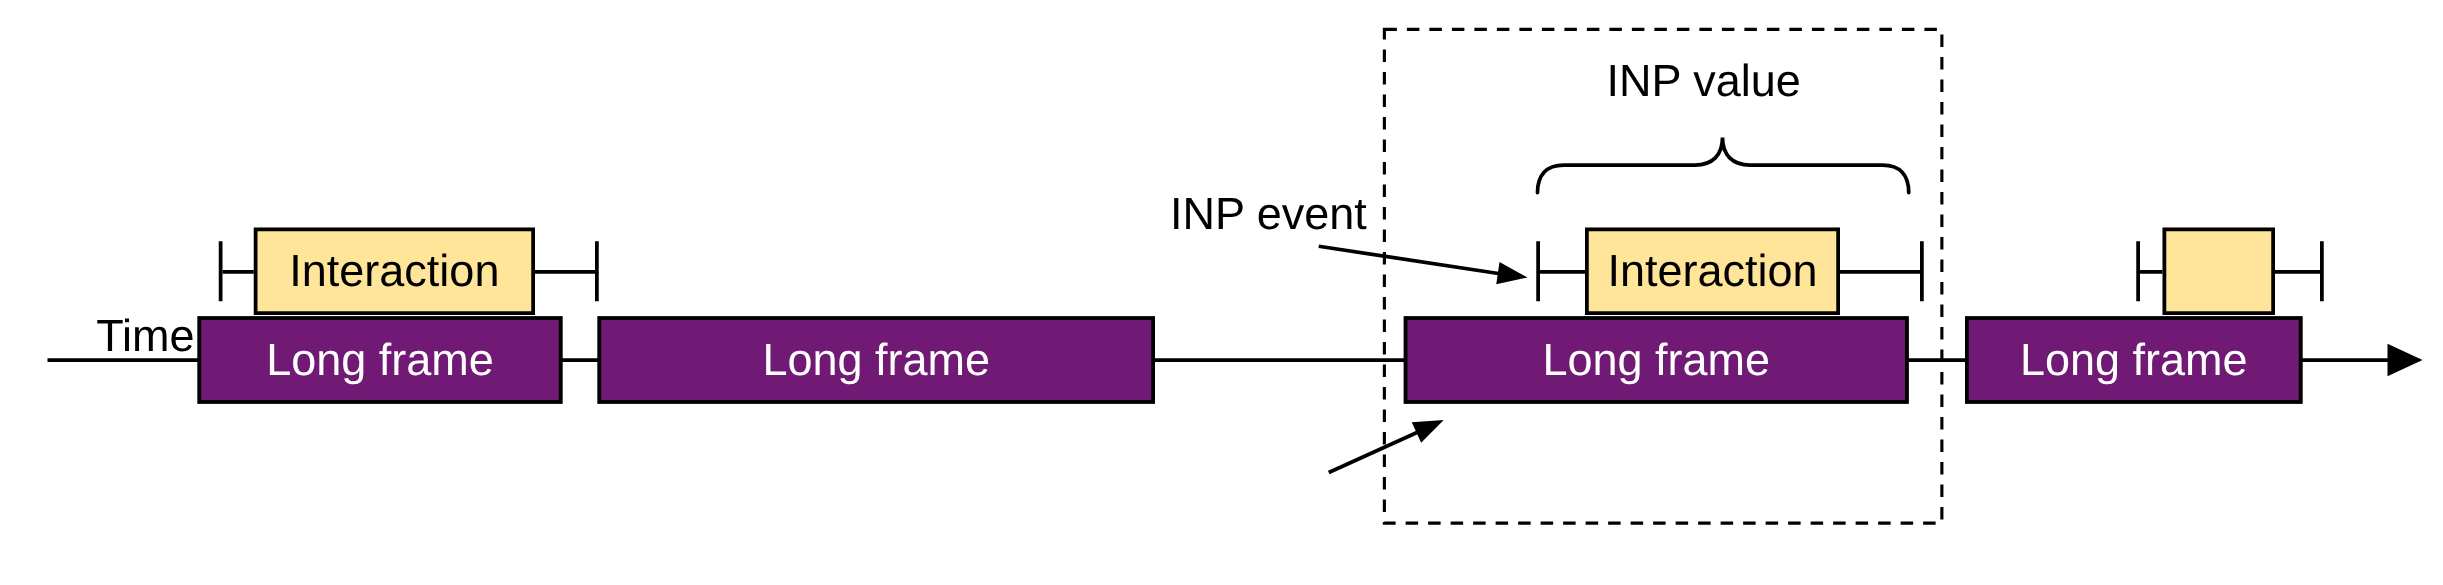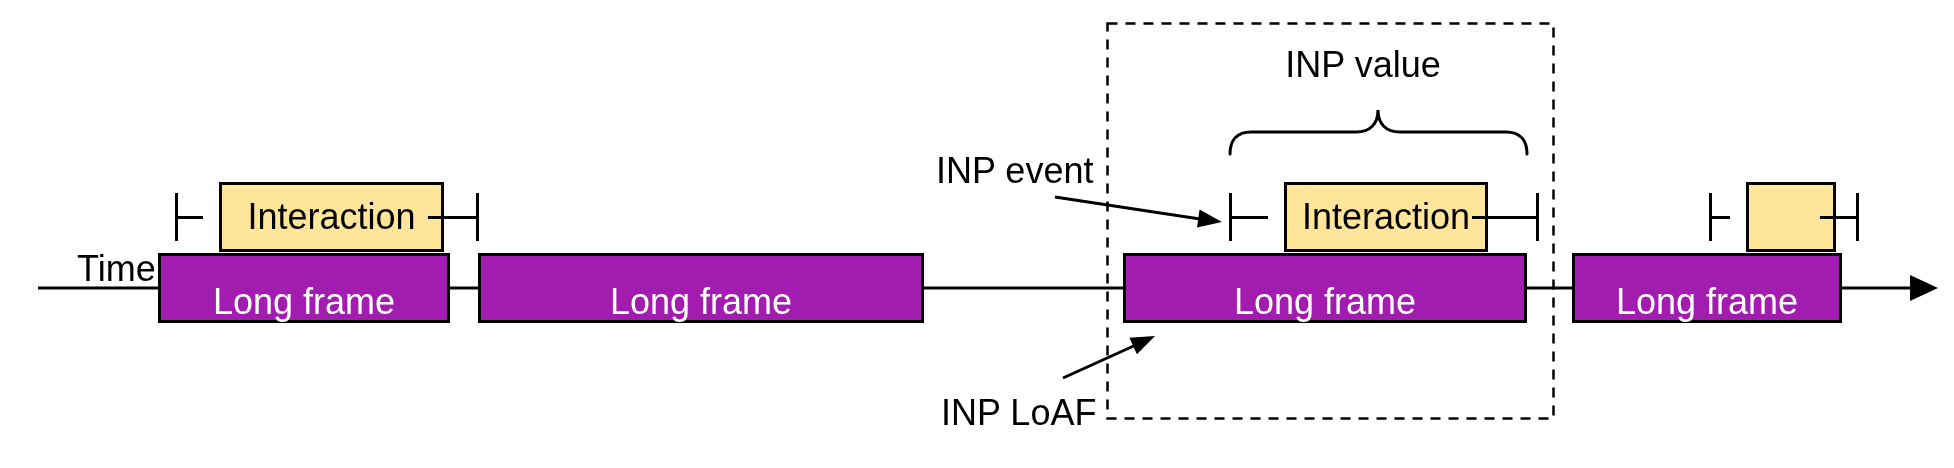--- a/index.html
+++ b/index.html
@@ -16,32 +16,30 @@
     box-sizing: border-box;
     border: 3px solid #000000;
     display: flex;
     align-items: center;
     justify-content: center;
     font-size: 36px;
     line-height: 1;
     white-space: nowrap;
   }
   .long-frame {
-    background: #a21caf;
+    background: #701a75;
     color: #ffffff;
     top: 253px;
     height: 70px;
-    align-items: flex-end;
   }
   .interaction {
     background: #ffe599;
     color: #000000;
     top: 182px;
     height: 70px;
-    margin-left: 16px;
   }
   .lf1 { left: 158px;  width: 292px; }
   .lf2 { left: 478px;  width: 446px; }
   .lf3 { left: 1123px; width: 404px; }
   .lf4 { left: 1572px; width: 270px; }
   .in1 { left: 203px;  width: 225px; }
   .in2 { left: 1268px; width: 204px; }
   .in3 { left: 1730px; width: 90px;  }
   .lbl {
     position: absolute;
@@ -86,21 +84,20 @@
   </div>
   <div class="box interaction in2">
     <span>Interaction</span>
   </div>
   <div class="box interaction in3">
     <span></span>
   </div>
 
   <div class="lbl lbl-event">INP event</div>
   <div class="lbl lbl-value">INP value</div>
-  <div class="lbl lbl-loaf">INP LoAF</div>
 
   <svg class="overlay" viewBox="0 0 1954 468" aria-hidden="true">
 
     <g stroke="#000000" stroke-width="3">
       <line x1="38" y1="288" x2="160" y2="288"></line>
       <line x1="448" y1="288" x2="480" y2="288"></line>
       <line x1="922" y1="288" x2="1125" y2="288"></line>
       <line x1="1525" y1="288" x2="1574" y2="288"></line>
       <line x1="1840" y1="288" x2="1912" y2="288"></line>
     </g>

